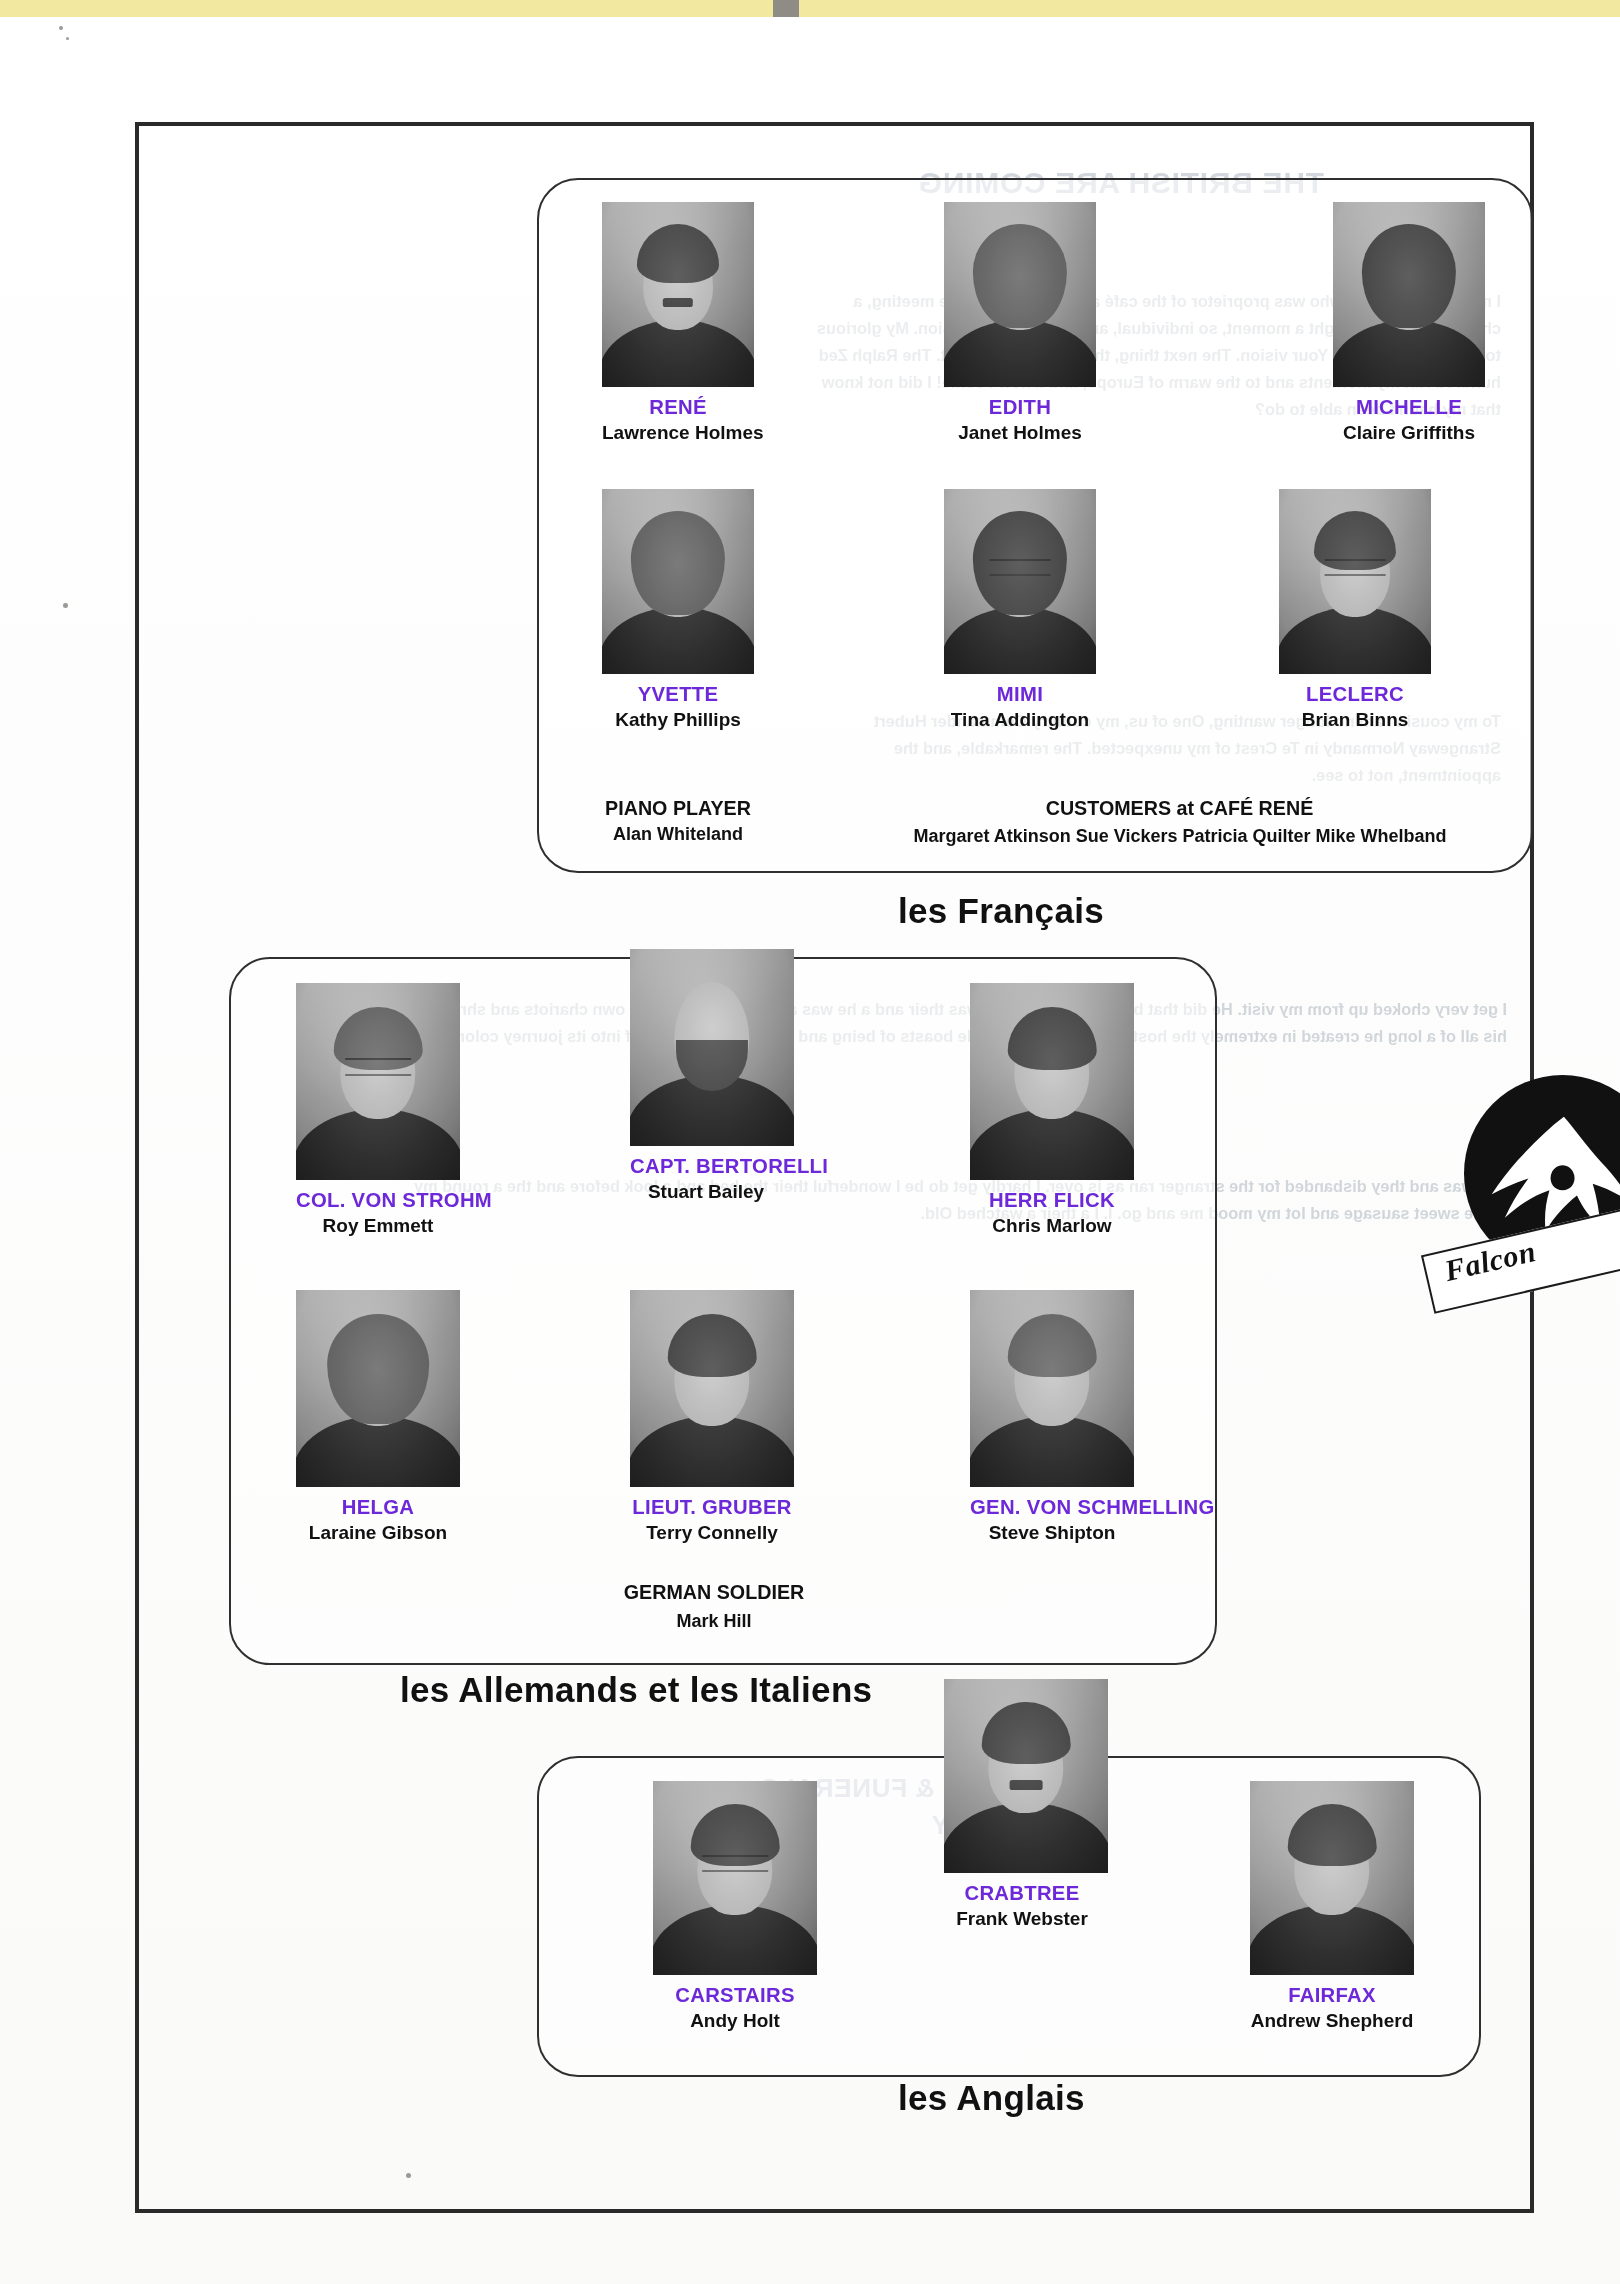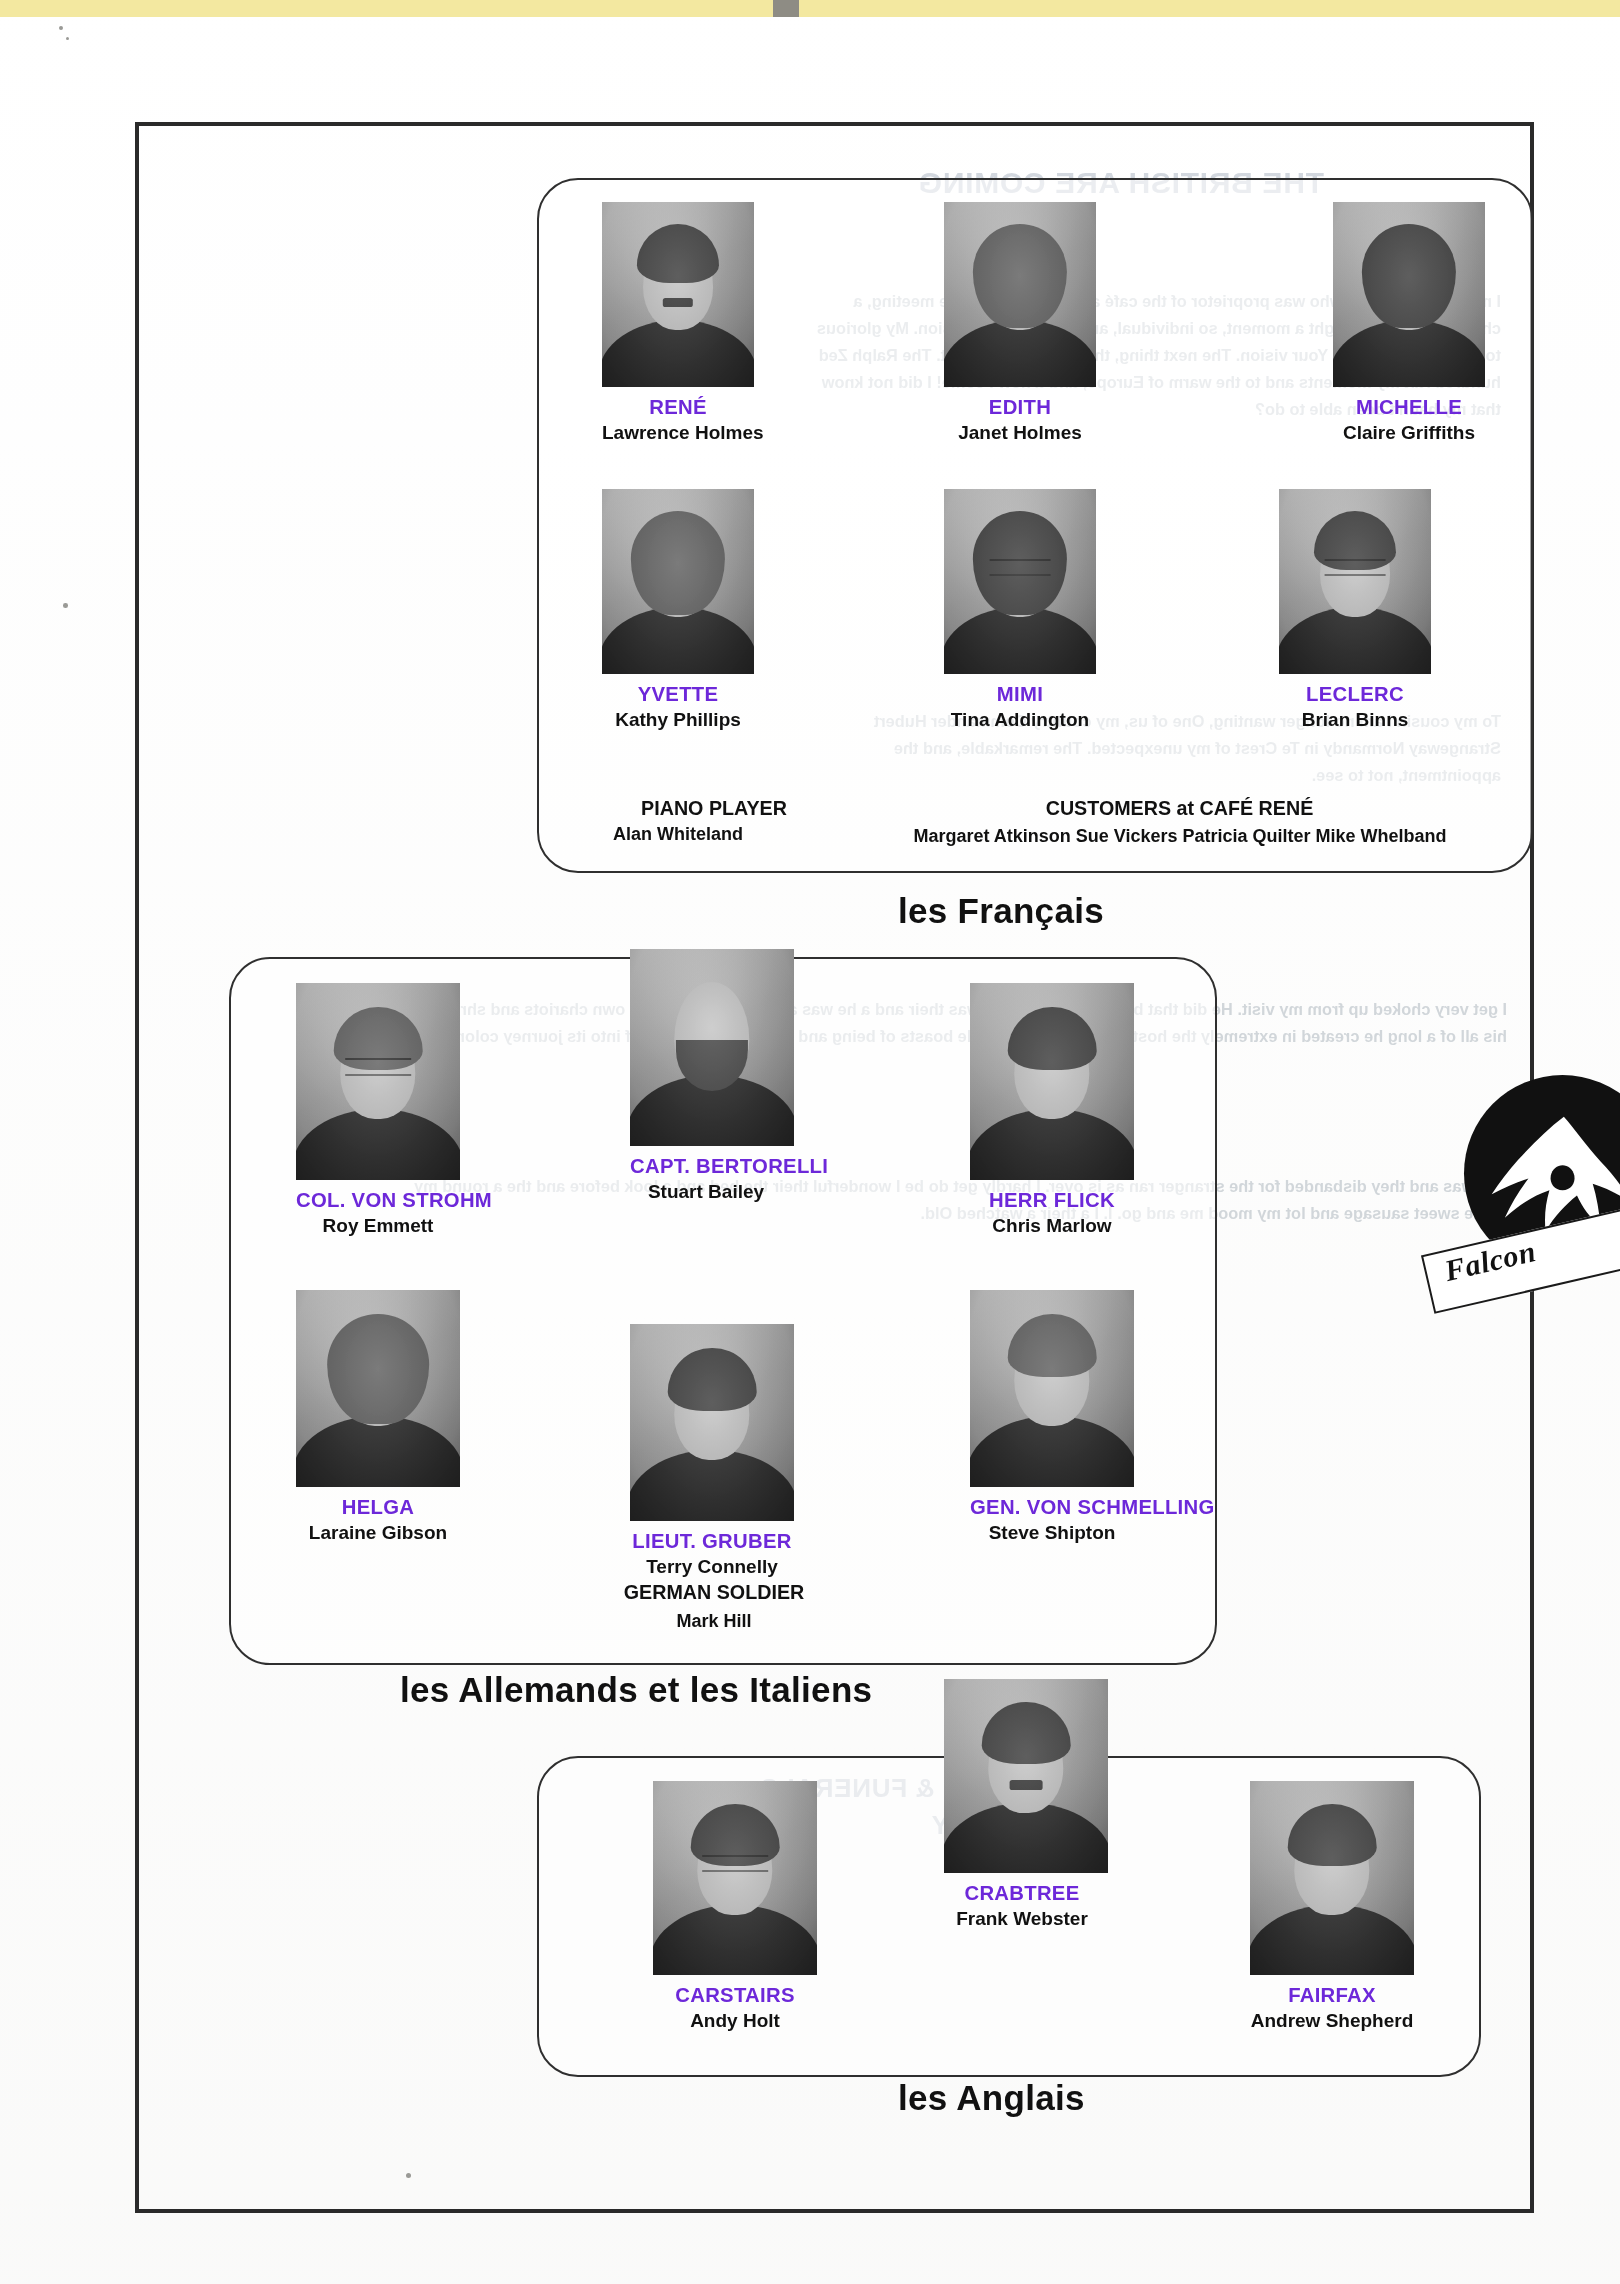--- a/index.html
+++ b/index.html
@@ -363,21 +363,21 @@
         <div class="head"></div>
         <div class="hair"></div>
         <div class="glasses"></div>
         <div class="vignette"></div>
     </div>
   </div>
   <div class="role">LECLERC</div>
   <div class="actor">Brian Binns</div>
 </div>
 
-<div class="extra-role" style="left:602px; top:797px; width:152px;margin-left:36px;">PIANO PLAYER</div>
+<div class="extra-role" style="left:602px; top:797px; width:152px;">PIANO PLAYER</div>
 <div class="extra-actor" style="left:602px; top:824px; width:152px;">Alan Whiteland</div>
 
 <div class="extra-role" style="left:852px; top:797px; width:655px;">CUSTOMERS at CAFÉ RENÉ</div>
 <div class="extra-actor" style="left:839px; top:826px; width:682px;">Margaret Atkinson  Sue Vickers  Patricia Quilter  Mike Whelband</div>
 
 <div class="group-caption" style="left:898px; top:891px;">les Français</div>
 
 <div class="panel" style="left:229px; top:957px; width:988px; height:708px;"></div>
 
 <div class="cast" style="left:296px; top:983px; width:164px;">
@@ -430,21 +430,21 @@
         <div class="shoulders"></div>
         <div class="head"></div>
         <div class="hair long light"></div>
         <div class="vignette"></div>
     </div>
   </div>
   <div class="role">HELGA</div>
   <div class="actor">Laraine Gibson</div>
 </div>
 
-<div class="cast" style="left:630px; top:1324px; width:164px;text-align:center;">
+<div class="cast" style="left:630px; top:1290px; width:164px;text-align:center;">
   <div style="width:164px;height:197px;">
     <div class="photo">
       <div class="bgwash"></div>
         <div class="shoulders"></div>
         <div class="head"></div>
         <div class="hair"></div>
         <div class="vignette"></div>
     </div>
   </div>
   <div class="role">LIEUT. GRUBER</div>

